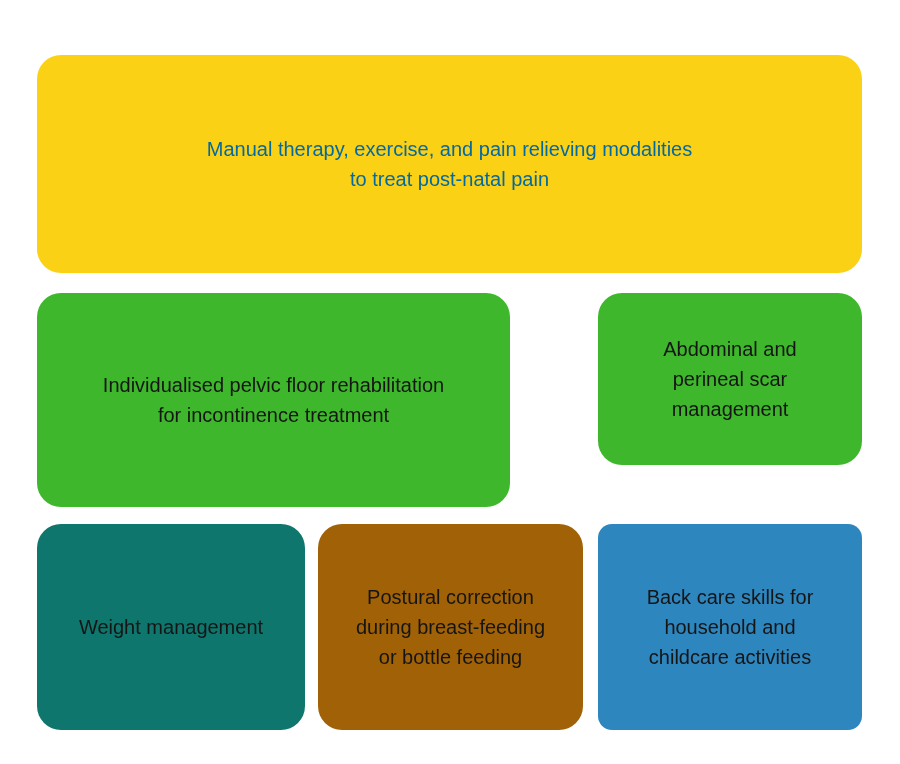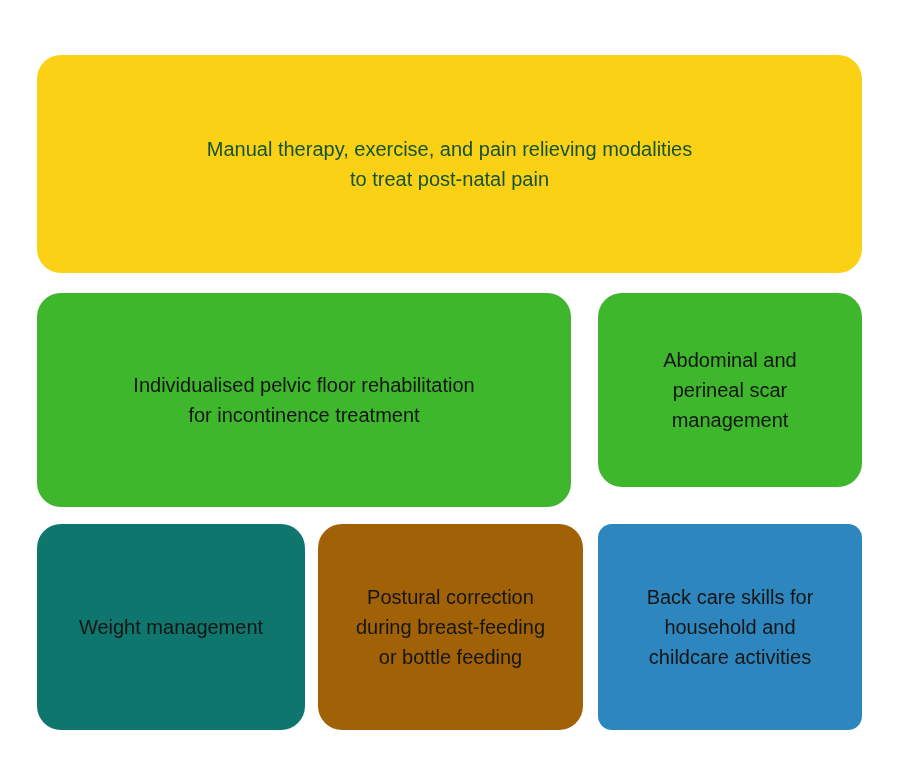--- a/index.html
+++ b/index.html
@@ -25,33 +25,33 @@
   }
   .box .label {
     white-space: pre-line;
     font-size: 20px;
     line-height: 30px;
     color: #151515;
     padding: 0 14px;
   }
   
   .box-top      { left: 37px;  top: 55px;  width: 825px; height: 218px; }
-  .box-mid-l    { left: 37px;  top: 293px; width: 534px; height: 214px; }
-  .box-mid-r    { left: 598px; top: 293px; width: 264px; height: 194px; }
+  .box-mid-l    { left: 37px;  top: 293px; width: 473px; height: 214px; }
+  .box-mid-r    { left: 598px; top: 293px; width: 264px; height: 172px; }
   .box-bot-1    { left: 37px;  top: 524px; width: 268px; height: 206px; }
   .box-bot-2    { left: 318px; top: 524px; width: 265px; height: 206px; }
   .box-bot-3    { left: 598px; top: 524px; width: 264px; height: 206px; }
 </style>
 </head>
 <body>
 
 <div class="canvas">
 
   <div class="box box-top" style="background: rgb(251, 209, 22);">
-    <span class="label" style="color: #14532d;">Manual therapy, exercise, and pain relieving modalities
+    <span class="label" style="color: #0369a1;">Manual therapy, exercise, and pain relieving modalities
 to treat post-natal pain</span>
   </div>
 
   <div class="box box-mid-l" style="background: rgb(62, 183, 44);">
     <span class="label" style="color: rgb(21, 21, 21);">Individualised pelvic floor rehabilitation
 for incontinence treatment</span>
   </div>
 
   <div class="box box-mid-r" style="background: rgb(62, 183, 44);">
     <span class="label" style="color: rgb(21, 21, 21);">Abdominal and

